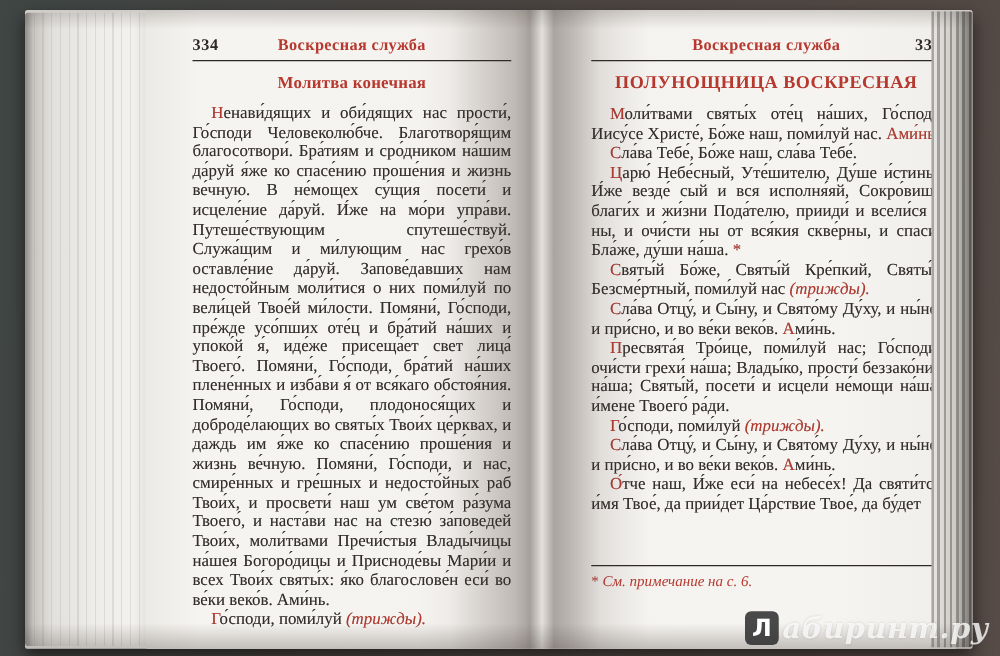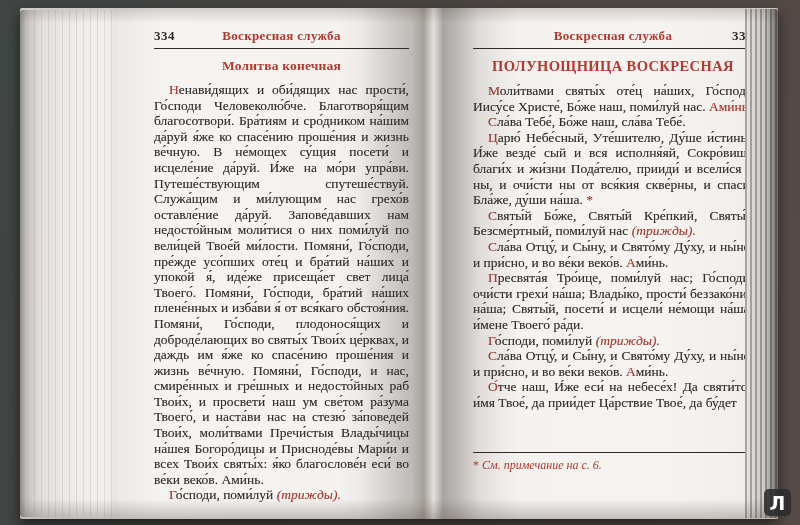--- a/index.html
+++ b/index.html
@@ -146,14 +146,15 @@
       </div>
     </div>
 
     <div class="gutter"></div>
     <div class="edge-right"></div>
     <div class="book-vignette"></div>
   </div>
 
   <div class="watermark">
     <span class="wm-logo">Л</span>
+    <span class="wm-text">абиринт.ру</span>
   </div>
 </div>
 
 </body></html>

